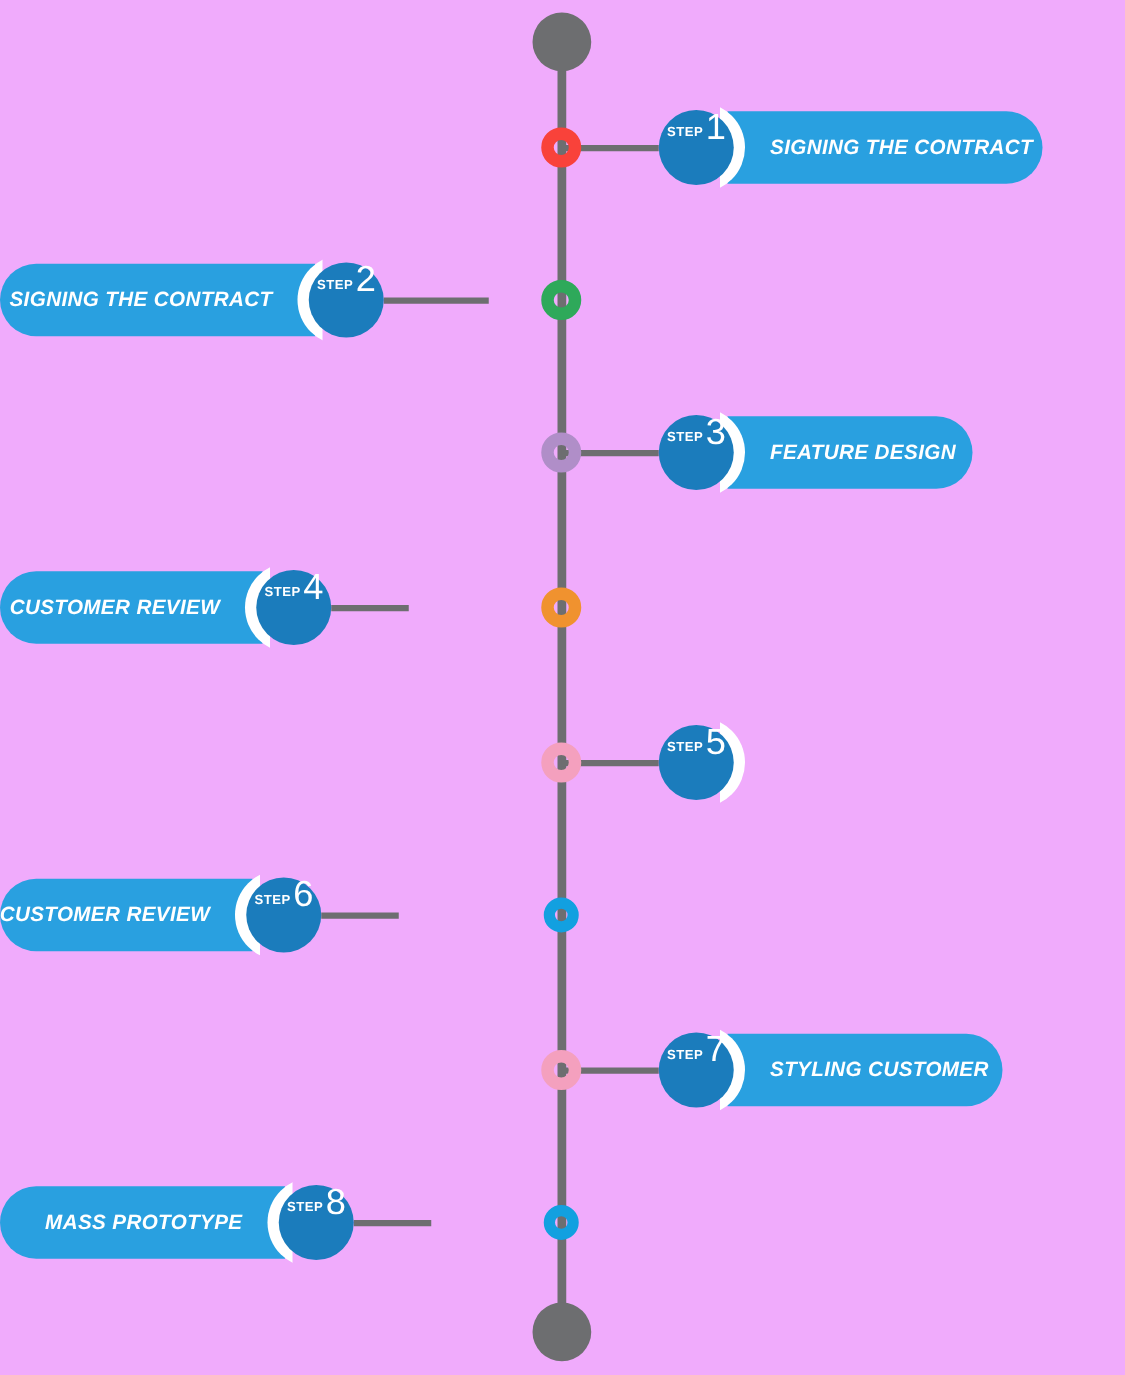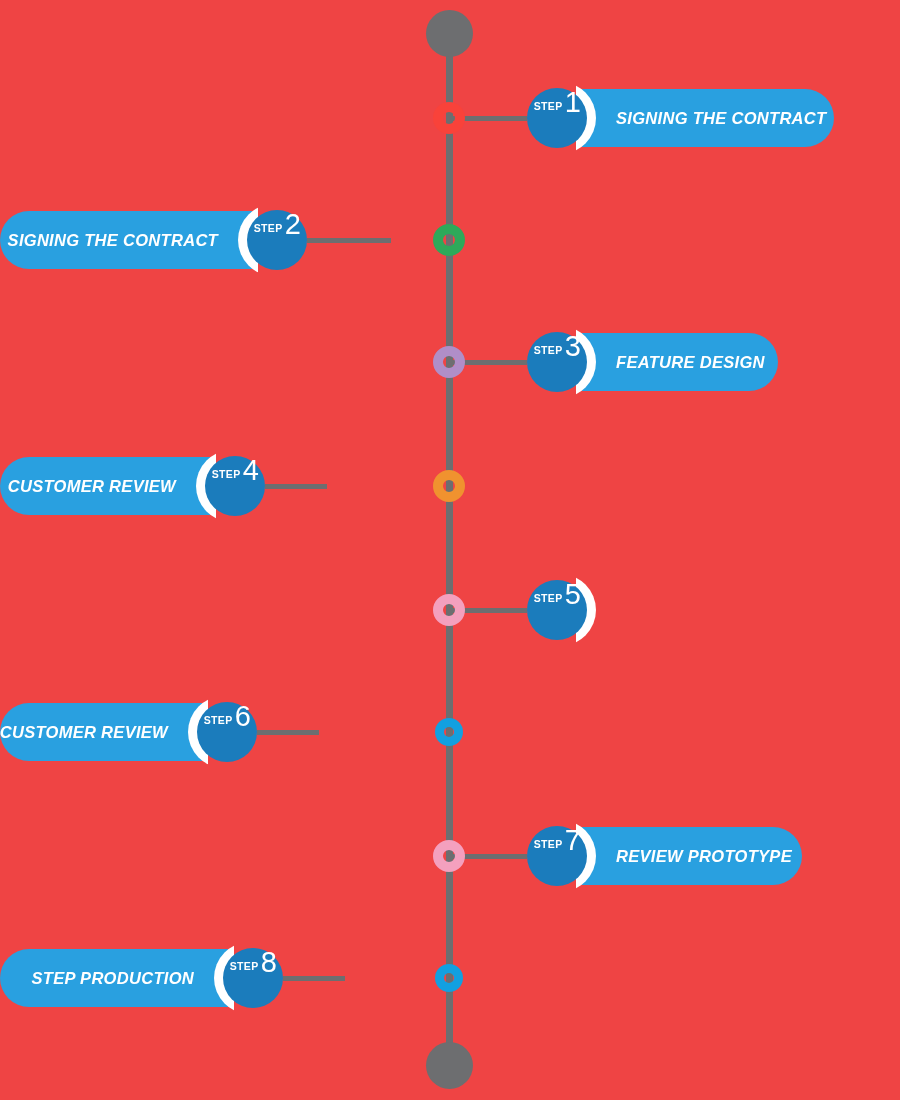--- a/index.html
+++ b/index.html
@@ -12,21 +12,21 @@
     width: 900px; height: 1100px;
     font-family: "Liberation Sans", sans-serif;
     overflow: hidden;
     position: relative;
   }
 
   #timeline-canvas {
     position: relative;
     width: 900px;
     height: 1100px;
-    background: #ef4444;
+    background: #f0abfc;
     padding-left: 20px;
   }
 
   
   .spine {
     position: absolute;
     left: 446px;
     top: 30px;
     width: 7px;
     height: 1040px;
@@ -253,33 +253,33 @@
       <div class="step-row right" style="top: 816px;">
         <div class="ring-dot" style="width: 32px; height: 32px; border: 10px solid rgb(244, 160, 190);"></div>
         <div class="connector" style="width: 78px;"></div>
         <div class="step-group">
           <div class="step-circle" style="background: rgb(27, 124, 188);">
             <span class="step-word">STEP</span>
             <span class="step-num">7</span>
           </div>
           <div class="notch"></div>
           <div class="step-pill" style="background: rgb(41, 160, 224); width: 220px;">
-            <span class="pill-label">REVIEW PROTOTYPE</span>
+            <span class="pill-label">STYLING CUSTOMER</span>
           </div>
         </div>
       </div>
       <div class="step-row left" style="top: 938px;">
         <div class="ring-dot" style="width: 28px; height: 28px; border: 9px solid rgb(18, 160, 224);"></div>
         <div class="connector" style="width: 62px;"></div>
         <div class="step-group">
           <div class="step-circle" style="background: rgb(27, 124, 188);">
             <span class="step-word">STEP</span>
             <span class="step-num">8</span>
           </div>
           <div class="notch"></div>
           <div class="step-pill" style="background: rgb(41, 160, 224); width: 228px;">
-            <span class="pill-label">STEP PRODUCTION</span>
+            <span class="pill-label">MASS PROTOTYPE</span>
           </div>
         </div>
       </div>
     </div>
 
 </div>
 
 </body></html>

